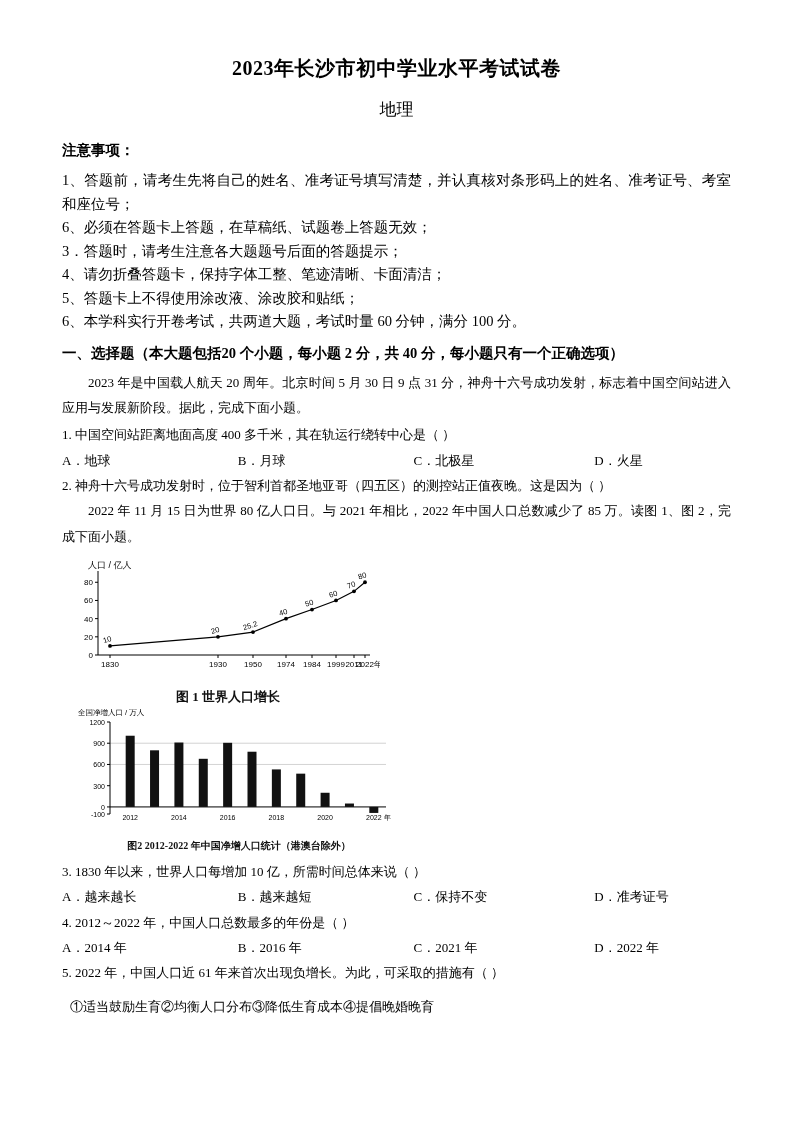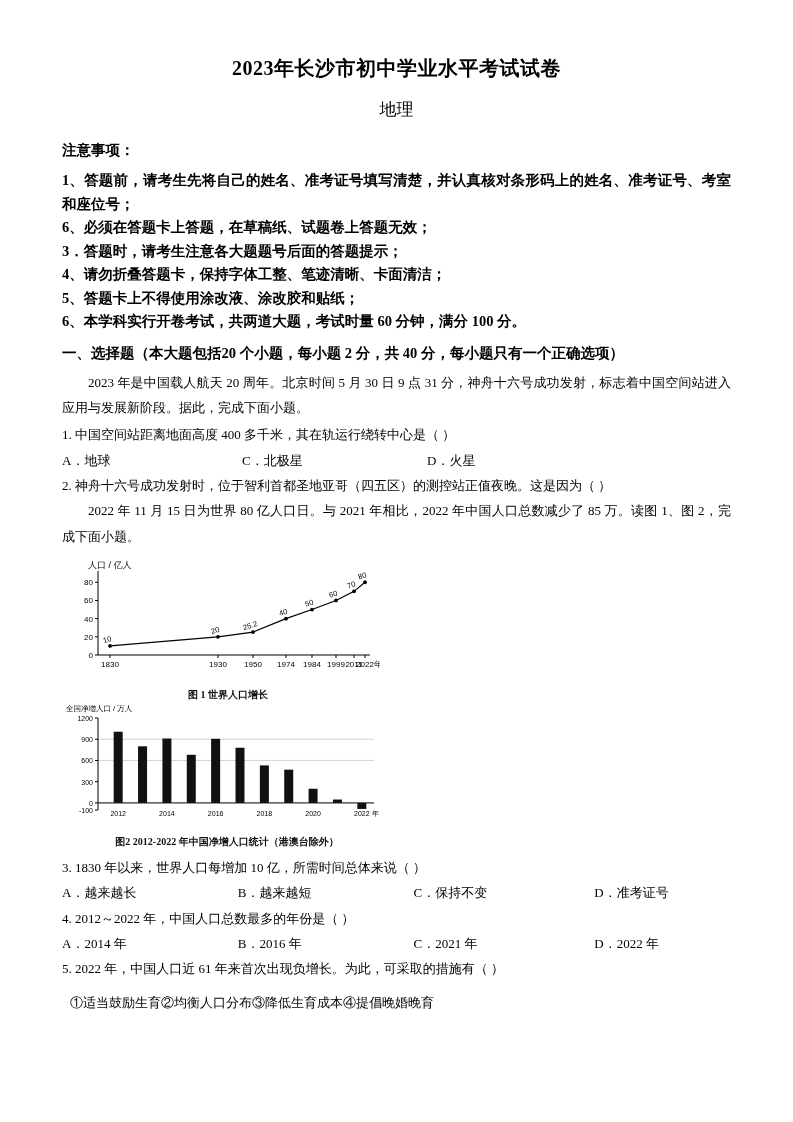--- a/index.html
+++ b/index.html
@@ -41,21 +41,21 @@
   }
 
   
   .notice-head {
     font-size: 14.5px;
     font-weight: bold;
     margin: 0 0 9px 0;
   }
   .notice-item {
     font-size: 14.5px;
-    font-weight: bold;
+    font-weight: normal;
     line-height: 1.62;
     margin: 0;
     text-align: justify;
   }
 
   
   .section-head {
     font-size: 14.5px;
     font-weight: bold;
     margin: 9px 0 4px 0;
@@ -95,25 +95,25 @@
   }
 
   
   .figures {
     display: flex;
     align-items: flex-start;
     margin: 8px 0 6px 0;
     flex-direction: column;
   }
   .fig-left  { width: 320px; margin-left: 6px; }
-  .fig-right { width: 330px; }
+  .fig-right { width: 330px; margin-left: 12px; }
 
   .fig-caption {
     text-align: center;
-    font-size: 10px;
+    font-size: 13px;
     font-weight: bold;
     margin-top: 1px;
     color: #111;
   }
   .fig-caption.small { font-size: 10px; }
 
   svg { display: block; }
   .axis-line { stroke: #000; stroke-width: 1; }
   .grid-line { stroke: #c8c8c8; stroke-width: 0.8; }
   .tick-txt {
@@ -156,20 +156,21 @@
   <p class="notice-item">5、答题卡上不得使用涂改液、涂改胶和贴纸；</p>
   <p class="notice-item">6、本学科实行开卷考试，共两道大题，考试时量 60 分钟，满分 100 分。</p>
 
   <div class="section-head">一、选择题（本大题包括20 个小题，每小题 2 分，共 40 分，每小题只有一个正确选项）</div>
 
   <p class="passage">2023 年是中国载人航天 20 周年。北京时间 5 月 30 日 9 点 31 分，神舟十六号成功发射，标志着中国空间站进入应用与发展新阶段。据此，完成下面小题。</p>
 
   <p class="question">1. 中国空间站距离地面高度 400 多千米，其在轨运行绕转中心是（     ）</p>
   <div class="options">
     <span class="opt-a">A．地球</span>
+    <span class="opt-b">B．月球</span>
     <span class="opt-c">C．北极星</span>
     <span class="opt-d">D．火星</span>
   </div>
 
   <p class="question">2. 神舟十六号成功发射时，位于智利首都圣地亚哥（四五区）的测控站正值夜晚。这是因为（     ）</p>
 
   <p class="passage">2022 年 11 月 15 日为世界 80 亿人口日。与 2021 年相比，2022 年中国人口总数减少了 85 万。读图 1、图 2，完成下面小题。</p>
 
   <div class="figures">
 

